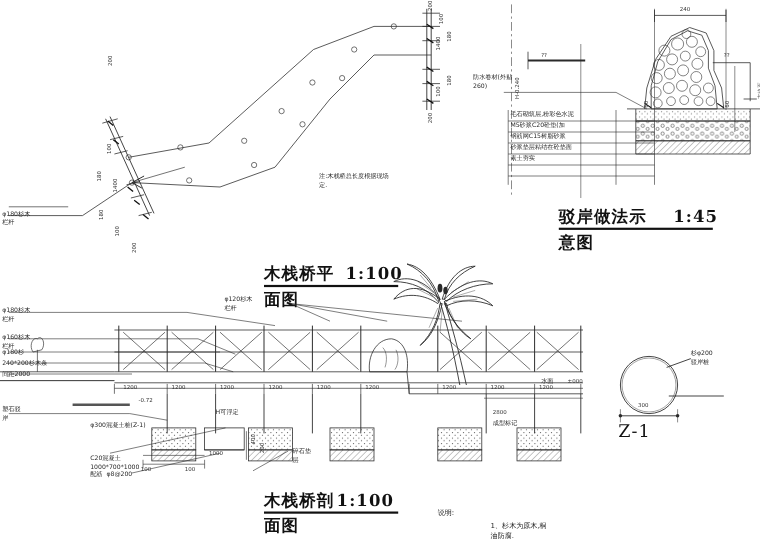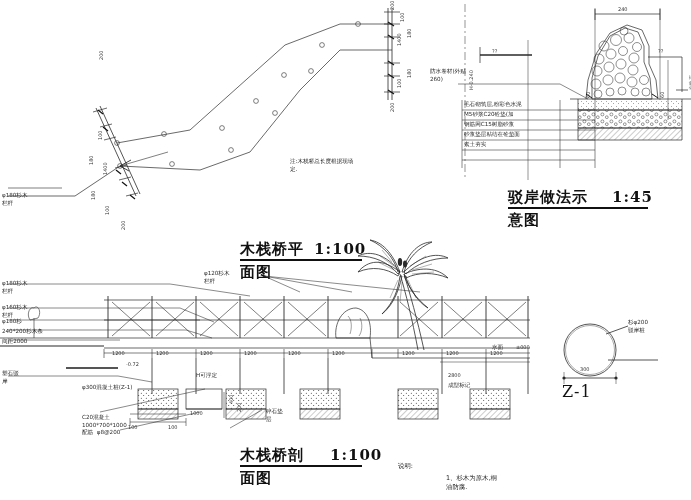--- a/index.html
+++ b/index.html
@@ -451,21 +451,21 @@
     <div class="abs dimv" style="left:228px;top:142px;">400</div>
     <div class="abs dimv" style="left:236px;top:150px;">200</div>
     <div class="abs tx" style="left:266px;top:146px;">碎石垫
 层</div>
 
     <div class="abs tx" style="left:492px;top:82px;">水面</div>
     <div class="abs dim" style="left:516px;top:82px;">±000</div>
   </div>
 
   <div class="abs" style="left:240px;top:448px;width:180px;">
-    <div style="display:flex;align-items:flex-end;gap:26px;">
+    <div style="display:flex;align-items:flex-end;gap:2px;">
       <span class="ttl">木栈桥剖</span>
       <span class="ttl sc">1:100</span>
     </div>
     <div class="ttlbar" style="width:122px;margin:1px 0 1px 0;"></div>
     <span class="ttl">面图</span>
   </div>
 
   <div class="abs tx7" style="left:398px;top:462px;">说明:</div>
   <div class="abs tx7" style="left:398px;top:474px;margin-left:48px;">1、杉木为原木,桐
 油防腐.</div>

